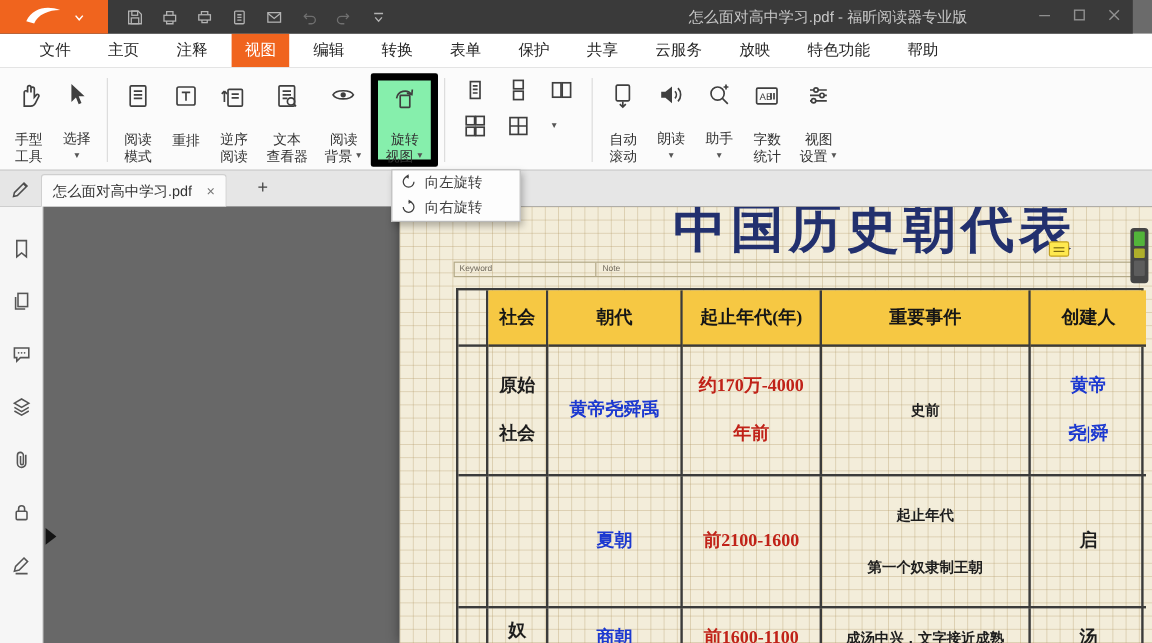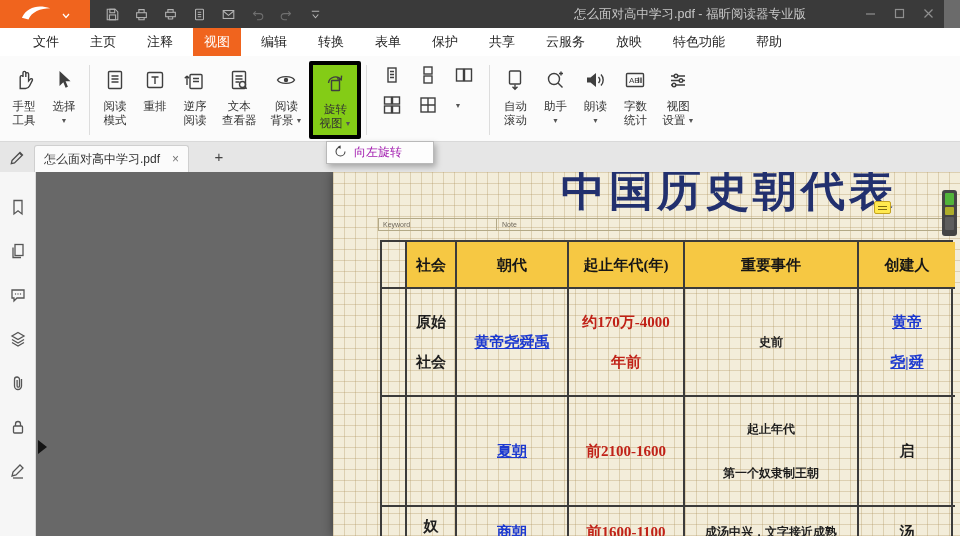--- a/index.html
+++ b/index.html
@@ -20,32 +20,32 @@
   
   .menubar{position:absolute;top:28px;left:0;right:0;height:28px;background:#ffffff;display:flex;align-items:flex-end;padding-left:22px;gap:9px;z-index:30}
   .menu-item{font-size:13px;color:#262626;padding:0 11px;line-height:28px;height:28px;cursor:default;white-space:nowrap}
   .menu-item.active{background:#f0641e;color:#ffffff;height:28px}
 
   
   .ribbon{position:absolute;top:56px;left:0;right:0;height:86px;background:#fbfbfb;border-bottom:1px solid #d9d9d9;display:flex;align-items:stretch;padding:5px 4px 2px 4px;z-index:30}
   .ribbon svg{stroke:#3f3f3f;fill:none;stroke-width:1.4}
   .tool{display:flex;flex-direction:column;align-items:center;justify-content:flex-start;padding:3px 6px 0 6px;min-width:40px;border:1px solid transparent;border-radius:2px}
   .tool .ticon{height:30px;display:flex;align-items:center;justify-content:center}
-  .tlabel{font-size:11.5px;line-height:14px;color:#333;text-align:center;white-space:pre-line;margin-top:4px}
+  .tlabel{font-size:11.5px;line-height:14px;color:#333;text-align:center;white-space:pre-line;margin-top:16px}
   .arr{font-size:7px;color:#555;margin-left:2px;display:inline-block;vertical-align:middle}
   .arrow-below .arr{display:block;margin:1px auto 0 auto}
-  .tool.pressed{background:#84cc16;border:4px solid #000000}
+  .tool.pressed{background:#86efac;border:6px solid #000000}
   .rdiv{width:1px;background:#ddd;margin:4px 5px;flex:none}
   .layout-group{display:flex;flex-direction:column;justify-content:flex-start;gap:6px;padding:2px 8px 0 8px}
   .lrow{display:flex;align-items:center;gap:12px}
   .libtn{width:24px;height:24px;display:flex;align-items:center;justify-content:center}
 
   
   .dropdown{position:absolute;left:326px;top:141px;width:108px;background:#fdfdfd;border:1px solid #b9b9b9;box-shadow:2px 3px 6px rgba(0,0,0,.28);z-index:60}
-  .ditem{height:21px;display:flex;align-items:center;gap:7px;padding:0 7px;font-size:12px;color:#a21caf;white-space:nowrap}
+  .ditem{height:21px;display:flex;align-items:center;gap:7px;padding:0 7px;font-size:12px;color:#404040;white-space:nowrap}
   .ditem svg{stroke:#3f3f3f;fill:none;stroke-width:1.3}
 
   
   .tabbar{position:absolute;top:142px;left:0;right:0;height:30px;background:#e6e6e6;z-index:20}
   .pen-quick{position:absolute;left:9px;top:5px;width:18px;height:18px}
   .pen-quick svg{stroke:#4d4d4d;fill:none;stroke-width:1.3}
   .tab{position:absolute;left:34px;top:3px;height:27px;background:#fbfbfb;border:1px solid #cfcfcf;border-bottom:none;border-radius:3px 3px 0 0;display:flex;align-items:center;padding:0 9px;gap:12px}
   .tab-label{font-size:12px;color:#333;white-space:nowrap}
   .tab-close{font-size:12px;color:#777;line-height:12px}
   .newtab{position:absolute;left:210px;top:4px;font-size:15px;color:#444;width:18px;height:22px;text-align:center;line-height:22px}
@@ -73,21 +73,21 @@
     grid-template-rows:47px 108px 110px 100px;
     border:2px solid #3b3b3b;font-family:"Liberation Serif",serif;font-weight:bold}
   .cell{border-right:2px solid #3b3b3b;border-bottom:2px solid #3b3b3b;display:flex;flex-direction:column;align-items:center;justify-content:center;text-align:center;font-size:15px;color:#1d1d1d;line-height:18px}
   .cell.lastcol{border-right:none}
   .cell.hdr{background:#f6c843;font-size:15px;color:#161616}
   .cell.sp{justify-content:space-around;padding:13px 0}
   .cell.ev{font-size:12px}
   .cell.gap{gap:26px}
   .cell.top{justify-content:flex-start;padding-top:16px}
   .cell.t10{padding-top:10px}
-  .blue{color:#1c39d0;text-decoration:underline}
+  .blue{color:#1c39d0;}
   .red{color:#c02218}
 
   .scroll-widget{position:absolute;right:3px;top:18px;width:15px;height:46px;background:#454545;border-radius:3px;display:flex;flex-direction:column;align-items:center;gap:2px;padding:3px 0}
   .scroll-widget i{display:block;width:9px;border-radius:1px}
   .sw-g{height:12px;background:#52b43a}
   .sw-y{height:8px;background:#aeae2a}
   .sw-d{height:13px;background:#5d5d5d}
 </style>
 </head>
 <body>
@@ -311,35 +311,35 @@
             <rect x="6.5" y="3" width="11" height="13" rx="1"></rect>
             <path d="M12 16.5 v4.5 M9.5 18.7 l2.5 2.5 2.5-2.5"></path>
           </svg>
         </div>
       <div class="tlabel"><span>自动
 滚动</span></div>
     </div>
     <div class="tool arrow-below">
       <div class="ticon">
           <svg width="24" height="24" viewBox="0 0 24 24">
+            <path fill="#3f3f3f" stroke="none" d="M4 9.5 h3.5 L13 5 v14 l-5.5-4.5 H4 z"></path>
+            <path d="M15.5 9 a4.5 4.5 0 0 1 0 6 M18 6.5 a8 8 0 0 1 0 11"></path>
+          </svg>
+        </div>
+      <div class="tlabel"><span>朗读</span><span class="arr">▼</span></div>
+    </div>
+    <div class="tool arrow-below">
+      <div class="ticon">
+          <svg width="24" height="24" viewBox="0 0 24 24">
             <circle cx="11" cy="11" r="5.5"></circle>
             <path d="M15 15 l4.5 4.5"></path>
             <path d="M18 3.5 v4 M16 5.5 h4"></path>
           </svg>
         </div>
       <div class="tlabel"><span>助手</span><span class="arr">▼</span></div>
-    </div>
-    <div class="tool arrow-below">
-      <div class="ticon">
-          <svg width="24" height="24" viewBox="0 0 24 24">
-            <path fill="#3f3f3f" stroke="none" d="M4 9.5 h3.5 L13 5 v14 l-5.5-4.5 H4 z"></path>
-            <path d="M15.5 9 a4.5 4.5 0 0 1 0 6 M18 6.5 a8 8 0 0 1 0 11"></path>
-          </svg>
-        </div>
-      <div class="tlabel"><span>朗读</span><span class="arr">▼</span></div>
     </div>
     <div class="tool">
       <div class="ticon">
           <svg width="24" height="24" viewBox="0 0 24 24">
             <rect x="3.5" y="5.5" width="17" height="13" rx="1"></rect>
             <text x="6" y="15" font-size="8" fill="#3f3f3f" stroke="none" font-family="Liberation Sans, sans-serif">AB</text>
             <path d="M15.5 9.5 v5.5 M18 9.5 v5.5"></path>
           </svg>
         </div>
       <div class="tlabel"><span>字数
@@ -359,20 +359,27 @@
     </div>
   </div>
 
   <div class="dropdown">
     <div class="ditem">
       <span><svg width="13" height="13" viewBox="0 0 16 16">
             <path d="M8 2.5 a5.5 5.5 0 1 0 5.5 5.5"></path>
             <path d="M8 0.2 v4.6 l-3.4-2.3 z" fill="#3f3f3f" stroke="none"></path>
           </svg></span>
       <span>向左旋转</span>
+    </div>
+    <div class="ditem">
+      <span><svg width="13" height="13" viewBox="0 0 16 16">
+            <path d="M8 2.5 a5.5 5.5 0 1 1-5.5 5.5"></path>
+            <path d="M8 0.2 v4.6 l3.4-2.3 z" fill="#3f3f3f" stroke="none"></path>
+          </svg></span>
+      <span>向右旋转</span>
     </div>
   </div>
 
   <div class="tabbar">
     <span class="pen-quick"><svg width="18" height="18" viewBox="0 0 18 18">
           <path d="M3 13.5 l8-8 2.5 2.5 -8 8 -3.2 0.7 z M10.5 6 l2.5 2.5"></path>
         </svg></span>
     <div class="tab">
       <span class="tab-label">怎么面对高中学习.pdf</span>
       <span class="tab-close">×</span>

